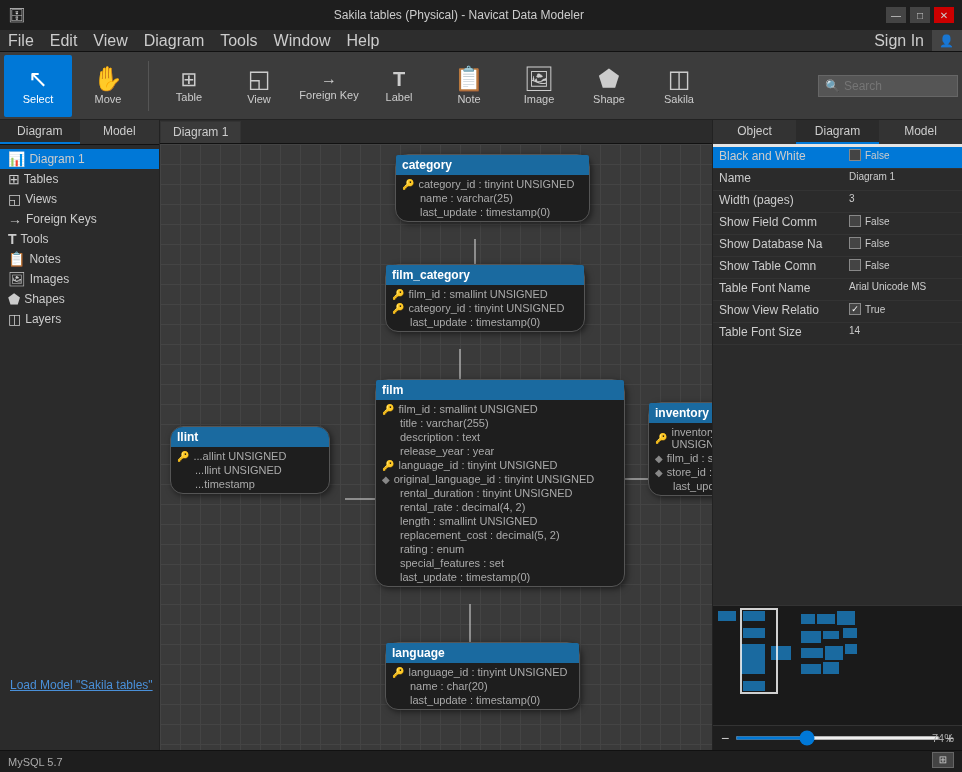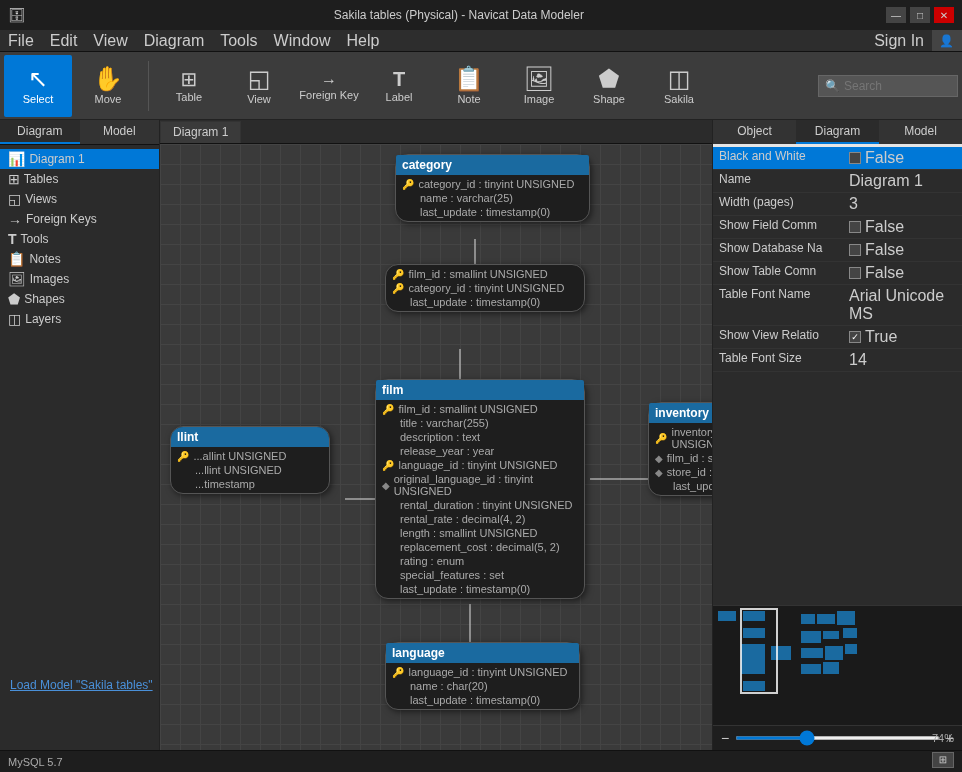--- a/index.html
+++ b/index.html
@@ -65,21 +65,21 @@
 
     
     #right-panel { width: 250px; background: #2b2b2b; border-left: 1px solid #222; display: flex; flex-direction: column; }
     #right-tabs { display: flex; border-bottom: 3px solid #e5e5e5; }
     .right-tab { flex: 1; text-align: center; padding: 4px; font-size: 12px; color: #ccc; cursor: pointer; background: #333; }
     .right-tab.active { background: #2b2b2b; border-bottom: 2px solid #0078d7; }
     #right-content { flex: 1; overflow-y: auto; }
     .prop-row { display: flex; align-items: flex-start; padding: 2px 6px; border-bottom: 1px solid #333; min-height: 22px; }
     .prop-row.selected-row { background: #0078d7; }
     .prop-label { flex: 0 0 130px; color: #ccc; font-size: 12px; }
-    .prop-value { flex: 1; color: #ccc; font-size: 16px; display: flex; align-items: center; gap: 4px; }
+    .prop-value { flex: 1; color: #ccc; font-size: 10px; display: flex; align-items: center; gap: 4px; }
     .prop-checkbox { width: 12px; height: 12px; border: 1px solid #888; background: #444; display: inline-block; }
     .prop-checkbox.checked::after { content: '✓'; font-size: 9px; color: #fff; display: flex; align-items: center; justify-content: center; }
 
     
     #minimap { height: 120px; background: #1a1a1a; border-top: 1px solid #333; position: relative; overflow: hidden; }
 
     
     #load-model { position: absolute; bottom: 80px; left: 10px; color: #4a90d9; font-size: 12px; cursor: pointer; text-decoration: underline; }
   </style>
 </head>
@@ -237,28 +237,29 @@
       <div class="db-table" style="left:235px;top:10px;width:195px;">
         <div class="db-table-header">category</div>
         <div class="db-table-body">
           <div class="db-field"><span class="key-icon">🔑</span> category_id : tinyint UNSIGNED</div>
           <div class="db-field"><span style="width:14px"></span>name : varchar(25)</div>
           <div class="db-field"><span style="width:14px"></span>last_update : timestamp(0)</div>
         </div>
       </div>
 
       <div class="db-table" style="left:225px;top:120px;width:200px;">
+        <div class="db-table-header">film_category</div>
         <div class="db-table-body">
           <div class="db-field"><span class="key-icon">🔑</span> film_id : smallint UNSIGNED</div>
           <div class="db-field"><span class="key-icon">🔑</span> category_id : tinyint UNSIGNED</div>
           <div class="db-field"><span style="width:14px"></span>last_update : timestamp(0)</div>
         </div>
       </div>
 
-      <div class="db-table" style="left:215px;top:235px;width:210px;">
+      <div class="db-table" style="left:215px;top:235px;width:250px;text-align:right;">
         <div class="db-table-header">film</div>
         <div class="db-table-body">
           <div class="db-field"><span class="key-icon">🔑</span> film_id : smallint UNSIGNED</div>
           <div class="db-field"><span style="width:14px"></span>title : varchar(255)</div>
           <div class="db-field"><span style="width:14px"></span>description : text</div>
           <div class="db-field"><span style="width:14px"></span>release_year : year</div>
           <div class="db-field"><span class="key-icon">🔑</span> language_id : tinyint UNSIGNED</div>
           <div class="db-field"><span class="fk-icon">◆</span> original_language_id : tinyint UNSIGNED</div>
           <div class="db-field"><span style="width:14px"></span>rental_duration : tinyint UNSIGNED</div>
           <div class="db-field"><span style="width:14px"></span>rental_rate : decimal(4, 2)</div>

